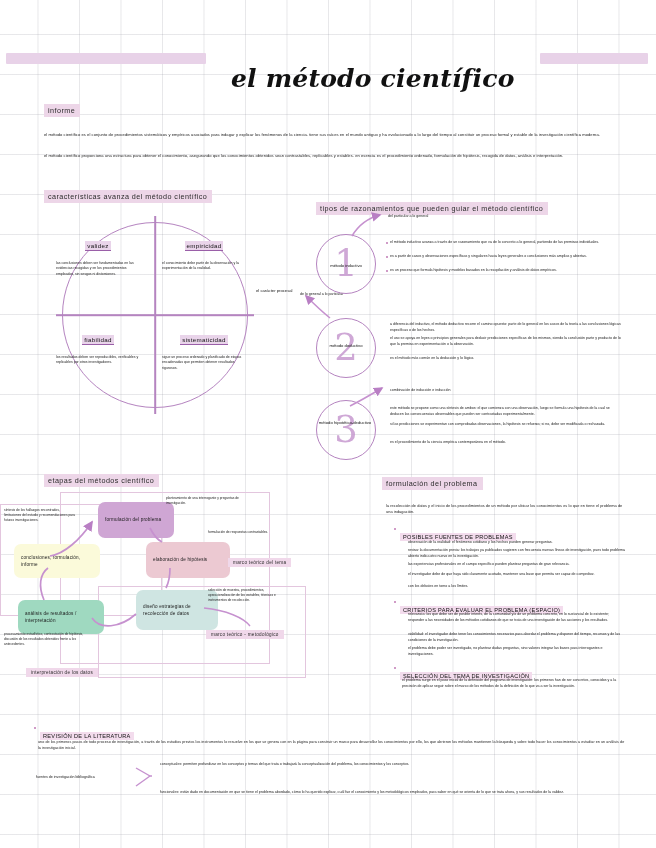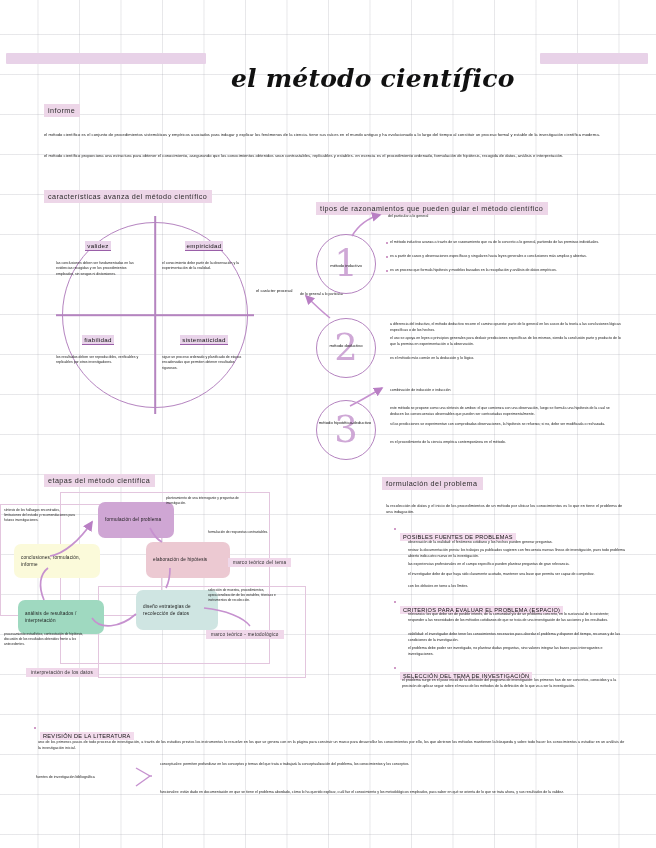--- a/index.html
+++ b/index.html
@@ -148,21 +148,21 @@
   <div class="bul" style="left:390px;top:356px;width:232px;">es el método más común en la deducción y lo lógico.</div>
 
   <div class="mcircle" style="left:316px;top:400px;">
     <span class="mnum">3</span>
   </div>
   <div class="mlbl" style="left:316px;top:420px;width:58px;transform:none;">método hipotético-deductivo</div>
   <div class="bul" style="left:390px;top:406px;width:232px;">este método se propone como una síntesis de ambos: el que comienza con una observación, luego se formula una hipótesis de la cual se deducen las consecuencias observables que pueden ser contrastadas experimentalmente.</div>
   <div class="bul" style="left:390px;top:422px;width:232px;">si las predicciones se experimentan con comprobadas observaciones, la hipótesis se refuerza; si no, debe ser modificada o rechazada.</div>
   <div class="bul" style="left:390px;top:440px;width:232px;">es el procedimiento de la ciencia empírica contemporánea en el método.</div>
 
-  <div class="hdr" style="left:44px;top:474px;">etapas del método científica</div>
+  <div class="hdr" style="left:44px;top:474px;">etapas del métodos científico</div>
 
   <div class="frame" style="left:60px;top:492px;width:208px;height:170px;"></div>
   <div class="frame" style="left:0px;top:504px;width:160px;height:110px;"></div>
   <div class="frame" style="left:98px;top:586px;width:206px;height:90px;"></div>
 
   <div class="fbox purple" style="left:98px;top:502px;width:62px;height:26px;">formulación del problema</div>
   <div class="fbox pink" style="left:146px;top:542px;width:70px;height:26px;">elaboración de hipótesis</div>
   <div class="fbox yellow" style="left:14px;top:544px;width:72px;height:24px;">conclusiones, formulación, informe</div>
   <div class="fbox green" style="left:18px;top:600px;width:72px;height:24px;">análisis de resultados / interpretación</div>
   <div class="fbox teal" style="left:136px;top:590px;width:68px;height:30px;">diseño estrategias de recolección de datos</div>

